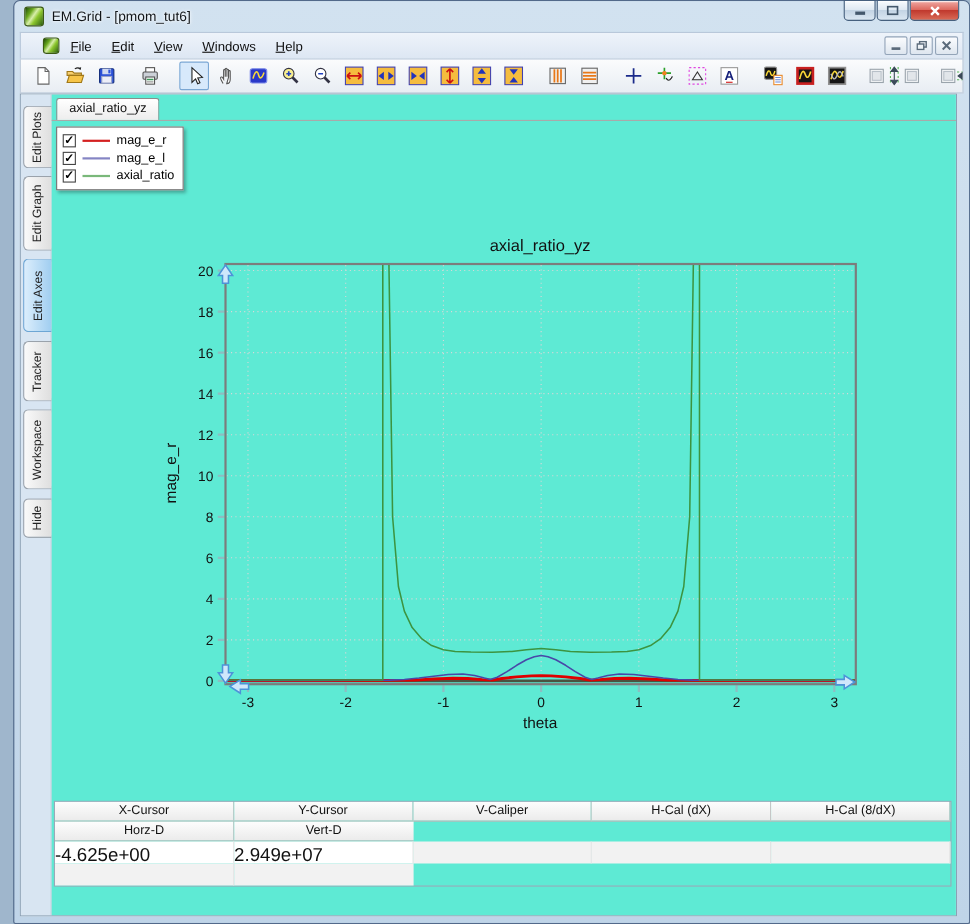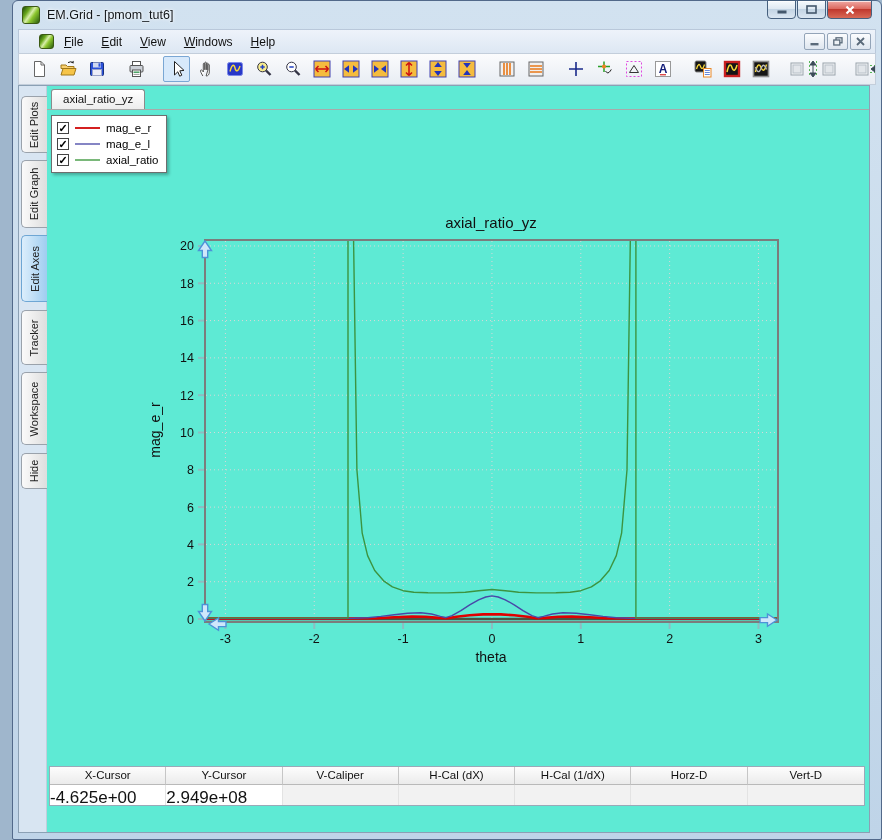--- a/index.html
+++ b/index.html
@@ -56,21 +56,21 @@
   .lsample{width:25px;height:0;border-top:2px solid #000;}
   .llabel{font-size:11.5px;color:#000;}
   
   #chart{position:absolute;left:96px;top:116px;}
   #chart text{font-family:"Liberation Sans", sans-serif;fill:#111;}
   .ctitle{font-size:15px;text-anchor:middle;}
   .cxlabel{font-size:14px;text-anchor:middle;}
   .cylabel{font-size:14px;text-anchor:middle;}
   
   .statuswrap{position:absolute;left:2px;right:4px;bottom:26px;border:1px solid #9aa9b8;}
-  .srow{display:grid;grid-template-columns:repeat(7,1fr);}
+  .srow{display:grid;grid-template-columns:repeat(5,1fr);}
   .shead .scell{background:linear-gradient(#fdfdfd,#ebebeb);border-right:1px solid #c6c6c6;border-bottom:1px solid #b9b9b9;
     font-size:11.5px;color:#111;text-align:center;padding:2px 0 3px;}
   .sval .scell{background:#fff;font-size:17px;color:#111;text-align:left;padding:3px 0;border-right:1px solid #e3e3e3;height:20px;}
   .sval .scell.empty{background:#f2f2f2;}
   .scell:last-child{border-right:none;}
 </style>
 </head>
 <body>
 
 <div class="window">
@@ -441,27 +441,27 @@
         <text class="cxlabel" x="348" y="460">theta</text>
         <text class="cylabel" transform="translate(17,228) rotate(-90)">mag_e_r</text>
       </svg>
 
       <div class="statuswrap">
         <div class="srow shead">
           <div class="scell">X-Cursor</div>
           <div class="scell">Y-Cursor</div>
           <div class="scell">V-Caliper</div>
           <div class="scell">H-Cal (dX)</div>
-          <div class="scell">H-Cal (1/dX)</div>
+          <div class="scell">H-Cal (8/dX)</div>
           <div class="scell">Horz-D</div>
           <div class="scell">Vert-D</div>
         </div>
         <div class="srow sval">
           <div class="scell">-4.625e+00</div>
-          <div class="scell">2.949e+08</div>
+          <div class="scell">2.949e+07</div>
           <div class="scell empty"></div>
           <div class="scell empty"></div>
           <div class="scell empty"></div>
           <div class="scell empty"></div>
           <div class="scell empty"></div>
         </div>
       </div>
     </div>
   </div>
 </div>

